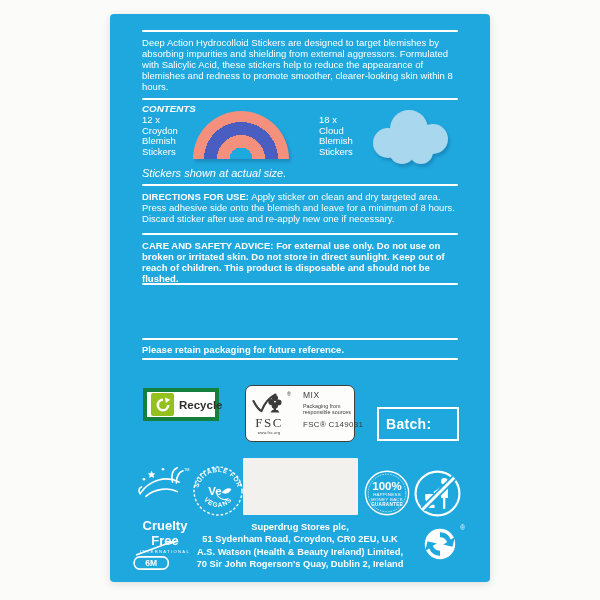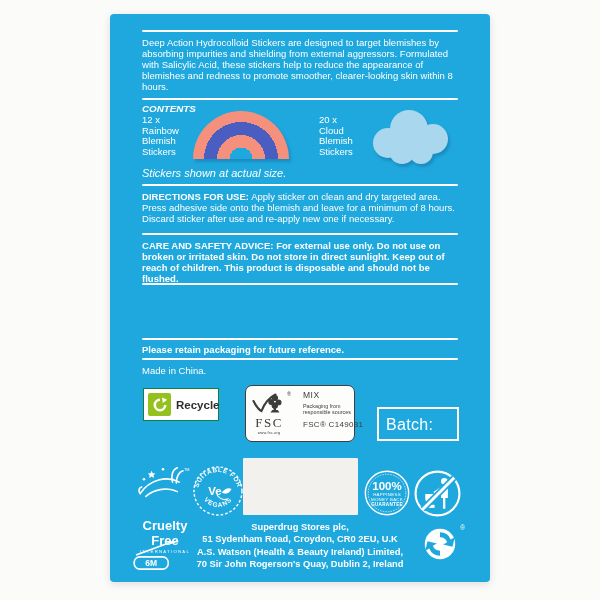--- a/index.html
+++ b/index.html
@@ -32,21 +32,21 @@
     position:absolute;left:51px;top:8px;width:96px;height:48px;
     border-radius:96px 96px 0 0;
     background:radial-gradient(circle at 50% 100%, #1fa8de 0 11.5px, #f5907c 11.5px 24px, #4a5ec2 24px 37px, #f5907c 37px 48px);
     filter:drop-shadow(2px 3px 1.5px rgba(10,40,90,.22));
   }
   .cloud-wrap{position:absolute;left:222px;top:4px;filter:drop-shadow(2px 3px 1.5px rgba(10,40,90,.22));}
   .c-note{position:absolute;left:0;top:64px;font-style:italic;font-size:11px;}
   
   .recycle-box{
     position:absolute;left:33px;top:374px;width:76px;height:33px;
-    background:#fff;border:1px solid #15803d;box-sizing:border-box;
+    background:#fff;border:4px solid #15803d;box-sizing:border-box;
     display:flex;align-items:center;gap:5px;padding-left:4px;
     color:#2e2e2c;font-weight:700;font-size:11.5px;
   }
   .recycle-green{
     width:23px;height:23px;background:#95c11f;border-radius:2px;
     display:flex;align-items:center;justify-content:center;flex:0 0 auto;
   }
   .fsc-label{
     position:absolute;left:135px;top:371px;width:110px;height:57px;
     background:#fdfdfb;border:1.5px solid #3f3e3a;border-radius:7px;box-sizing:border-box;
@@ -56,21 +56,21 @@
   .fsc-reg{position:absolute;left:36px;top:2px;font-size:5.5px;}
   .fsc-word{font-family:"Liberation Serif",serif;font-size:13px;letter-spacing:1.5px;margin-top:0px;}
   .fsc-url{font-size:3.8px;letter-spacing:.2px;}
   .fsc-right{position:absolute;left:57px;top:4px;width:62px;text-align:left;}
   .fsc-mix{font-size:8.5px;letter-spacing:.5px;}
   .fsc-src{font-size:5.4px;line-height:6.4px;margin-top:3px;}
   .fsc-code{font-size:8px;margin-top:4px;letter-spacing:.3px;}
   .batch-box{
     position:absolute;left:267px;top:393px;width:82px;height:34px;
     border:2px solid #fff;box-sizing:border-box;
-    font-size:16px;font-weight:400;letter-spacing:.3px;
+    font-size:14px;font-weight:700;letter-spacing:.3px;
     padding:7px 4px 0 7px;
   }
   
   .cruelty{position:absolute;left:24px;top:451px;width:62px;text-align:center;}
   .cruelty .l1{font-size:13px;font-weight:700;margin-top:13px;}
   .cruelty .l2{font-size:4.2px;letter-spacing:1.3px;margin-top:1px;}
   .vegan{position:absolute;left:83px;top:452px;}
   .barcode-blank{position:absolute;left:133px;top:444px;width:115px;height:57px;background:#f2f1ed;border-radius:1px;}
   .happy{position:absolute;left:254px;top:456px;}
   .noflush{position:absolute;left:304px;top:456px;}
@@ -93,27 +93,27 @@
   <div class="rule" style="top:16px"></div>
 
   <p class="copy" style="top:23px">Deep Action Hydrocolloid Stickers are designed to target blemishes by absorbing impurities and shielding from external aggressors. Formulated with Salicylic Acid, these stickers help to reduce the appearance of blemishes and redness to promote smoother, clearer-looking skin within 8 hours.</p>
 
   <div class="rule" style="top:84px"></div>
 
   <div class="contents-block">
     <div class="c-heading">CONTENTS</div>
     <div class="c-lines one">
       <div>12 x</div>
-      <div>Rainbow</div>
+      <div>Croydon</div>
       <div>Blemish</div>
       <div>Stickers</div>
     </div>
     <div class="rainbow"></div>
     <div class="c-lines two">
-      <div>20 x</div>
+      <div>18 x</div>
       <div>Cloud</div>
       <div>Blemish</div>
       <div>Stickers</div>
     </div>
     <div class="cloud-wrap">
       <svg width="94" height="60" viewBox="0 0 94 60">
         <g fill="#a9d7ee">
           <circle cx="24" cy="36" r="15"></circle>
           <circle cx="45" cy="22" r="19"></circle>
           <circle cx="69" cy="32" r="15"></circle>
@@ -136,21 +136,20 @@
 
   <div class="rule" style="top:269px"></div>
 
 
   <div class="rule" style="top:324px"></div>
 
   <p class="copy bold-all" style="top:330px">Please retain packaging for future reference.</p>
 
   <div class="rule" style="top:344px"></div>
 
-  <p class="copy" style="top:351px">Made in China.</p>
 
   <div class="recycle-box">
     <span class="recycle-green">
       <svg width="16" height="16" viewBox="0 0 20 20">
         <path d="M10 3.5 a6.5 6.5 0 1 0 6.5 6.5" fill="none" stroke="#fff" stroke-width="3.2"></path>
         <path d="M12.5 0.5 l6.5 3 -5.5 4z" fill="#fff"></path>
       </svg>
     </span>
     <span>Recycle</span>
   </div>

